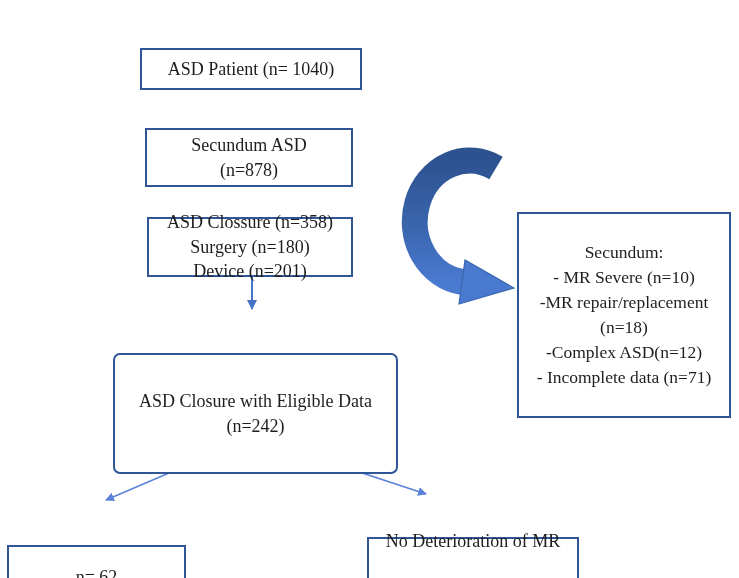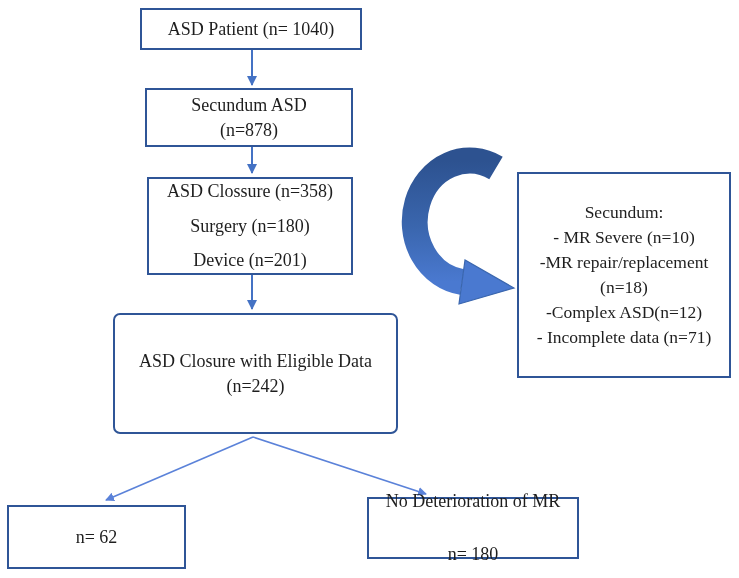--- a/index.html
+++ b/index.html
@@ -18,26 +18,27 @@
     border: 2px solid var(--box-border, #2f5597);
     background: #ffffff;
     display: flex;
     flex-direction: column;
     justify-content: center;
     align-items: center;
     text-align: center;
     font-size: 18px;
     line-height: 1.38;
     z-index: 2;
+    margin-top: 40px;
   }
   .node .tline { white-space: nowrap; }
 
   #n-patient        { left: 140px; top: 8px;   width: 222px; height: 42px; }
   #n-secundum       { left: 145px; top: 88px;  width: 208px; height: 59px; justify-content: center; }
-  #n-closure        { left: 147px; top: 177px; width: 206px; height: 98px; justify-content: space-between; }
+  #n-closure        { left: 147px; top: 177px; width: 206px; height: 60px; }
   #n-eligible       { left: 113px; top: 313px; width: 285px; height: 121px; border-radius: 7px; }
   #n-deterioration  { left: 7px;   top: 505px; width: 179px; height: 64px; }
   #n-nodeterioration{ left: 367px; top: 497px; width: 212px; height: 62px; gap: 28px; }
   #n-exclude        { left: 517px; top: 172px; width: 214px; height: 206px; font-size: 17.5px; line-height: 1.42; }
 
   svg.connectors {
     position: absolute;
     left: 0; top: 0;
     width: 739px; height: 578px;
     z-index: 1;

